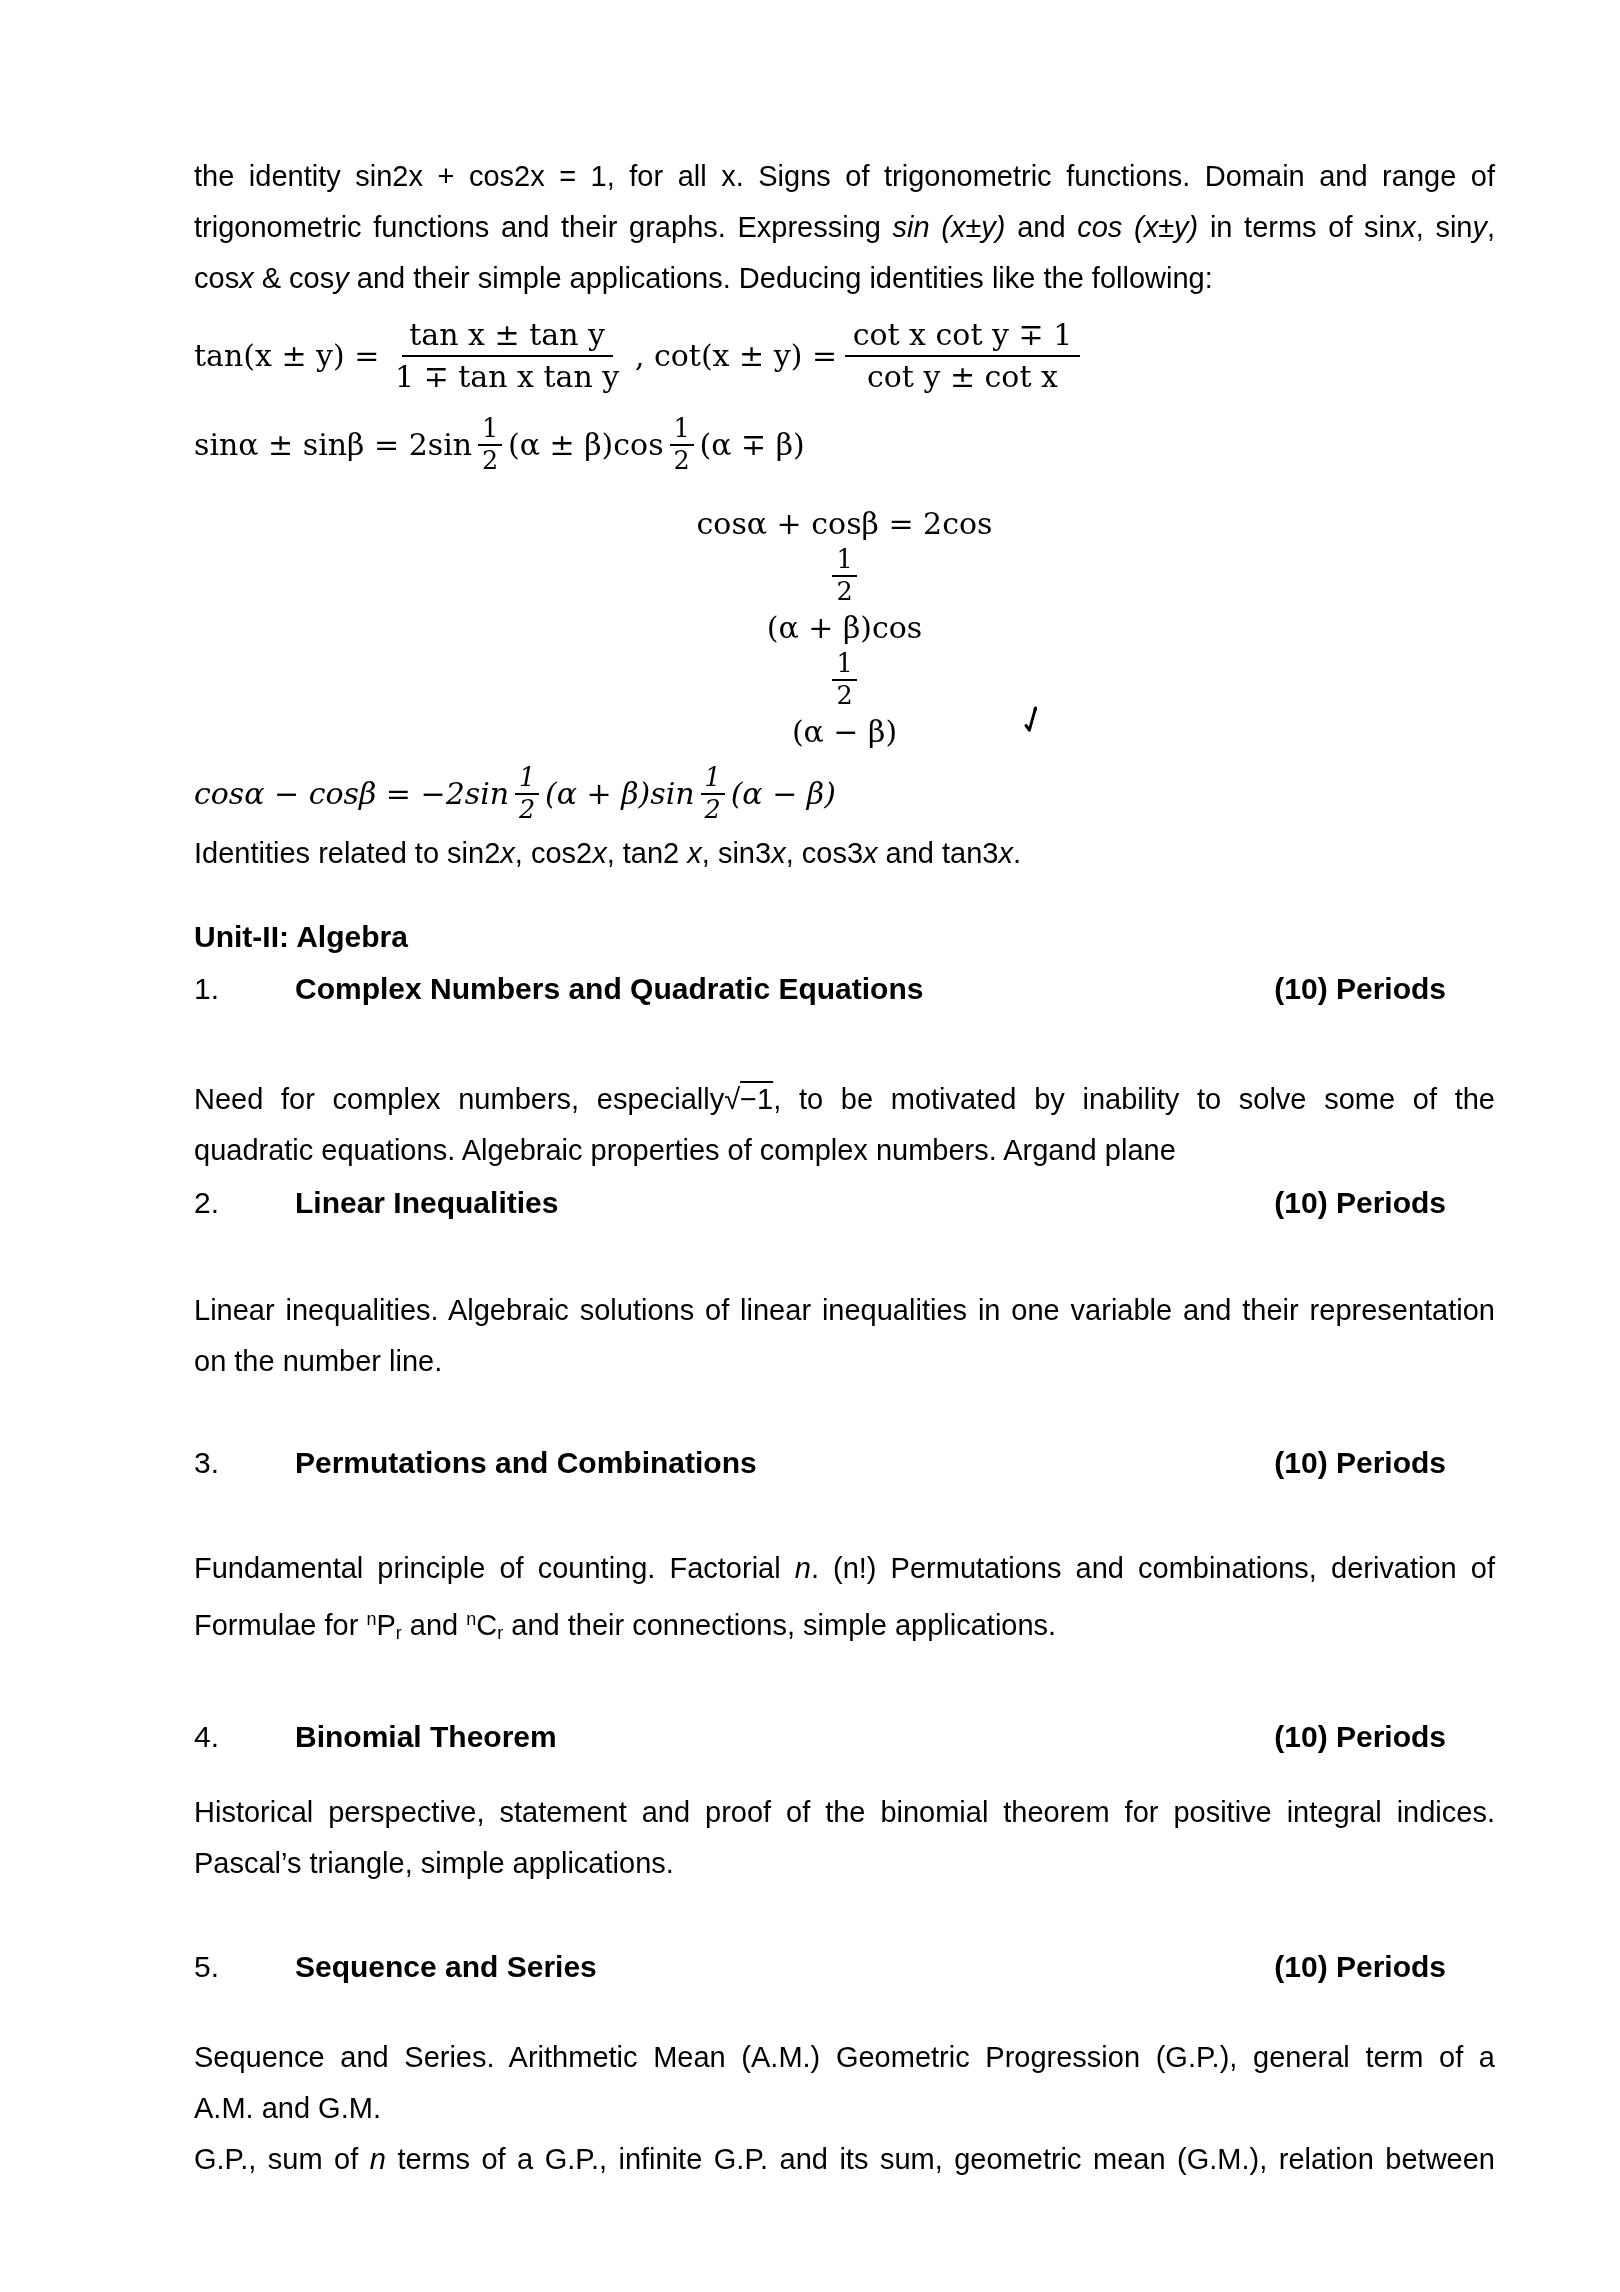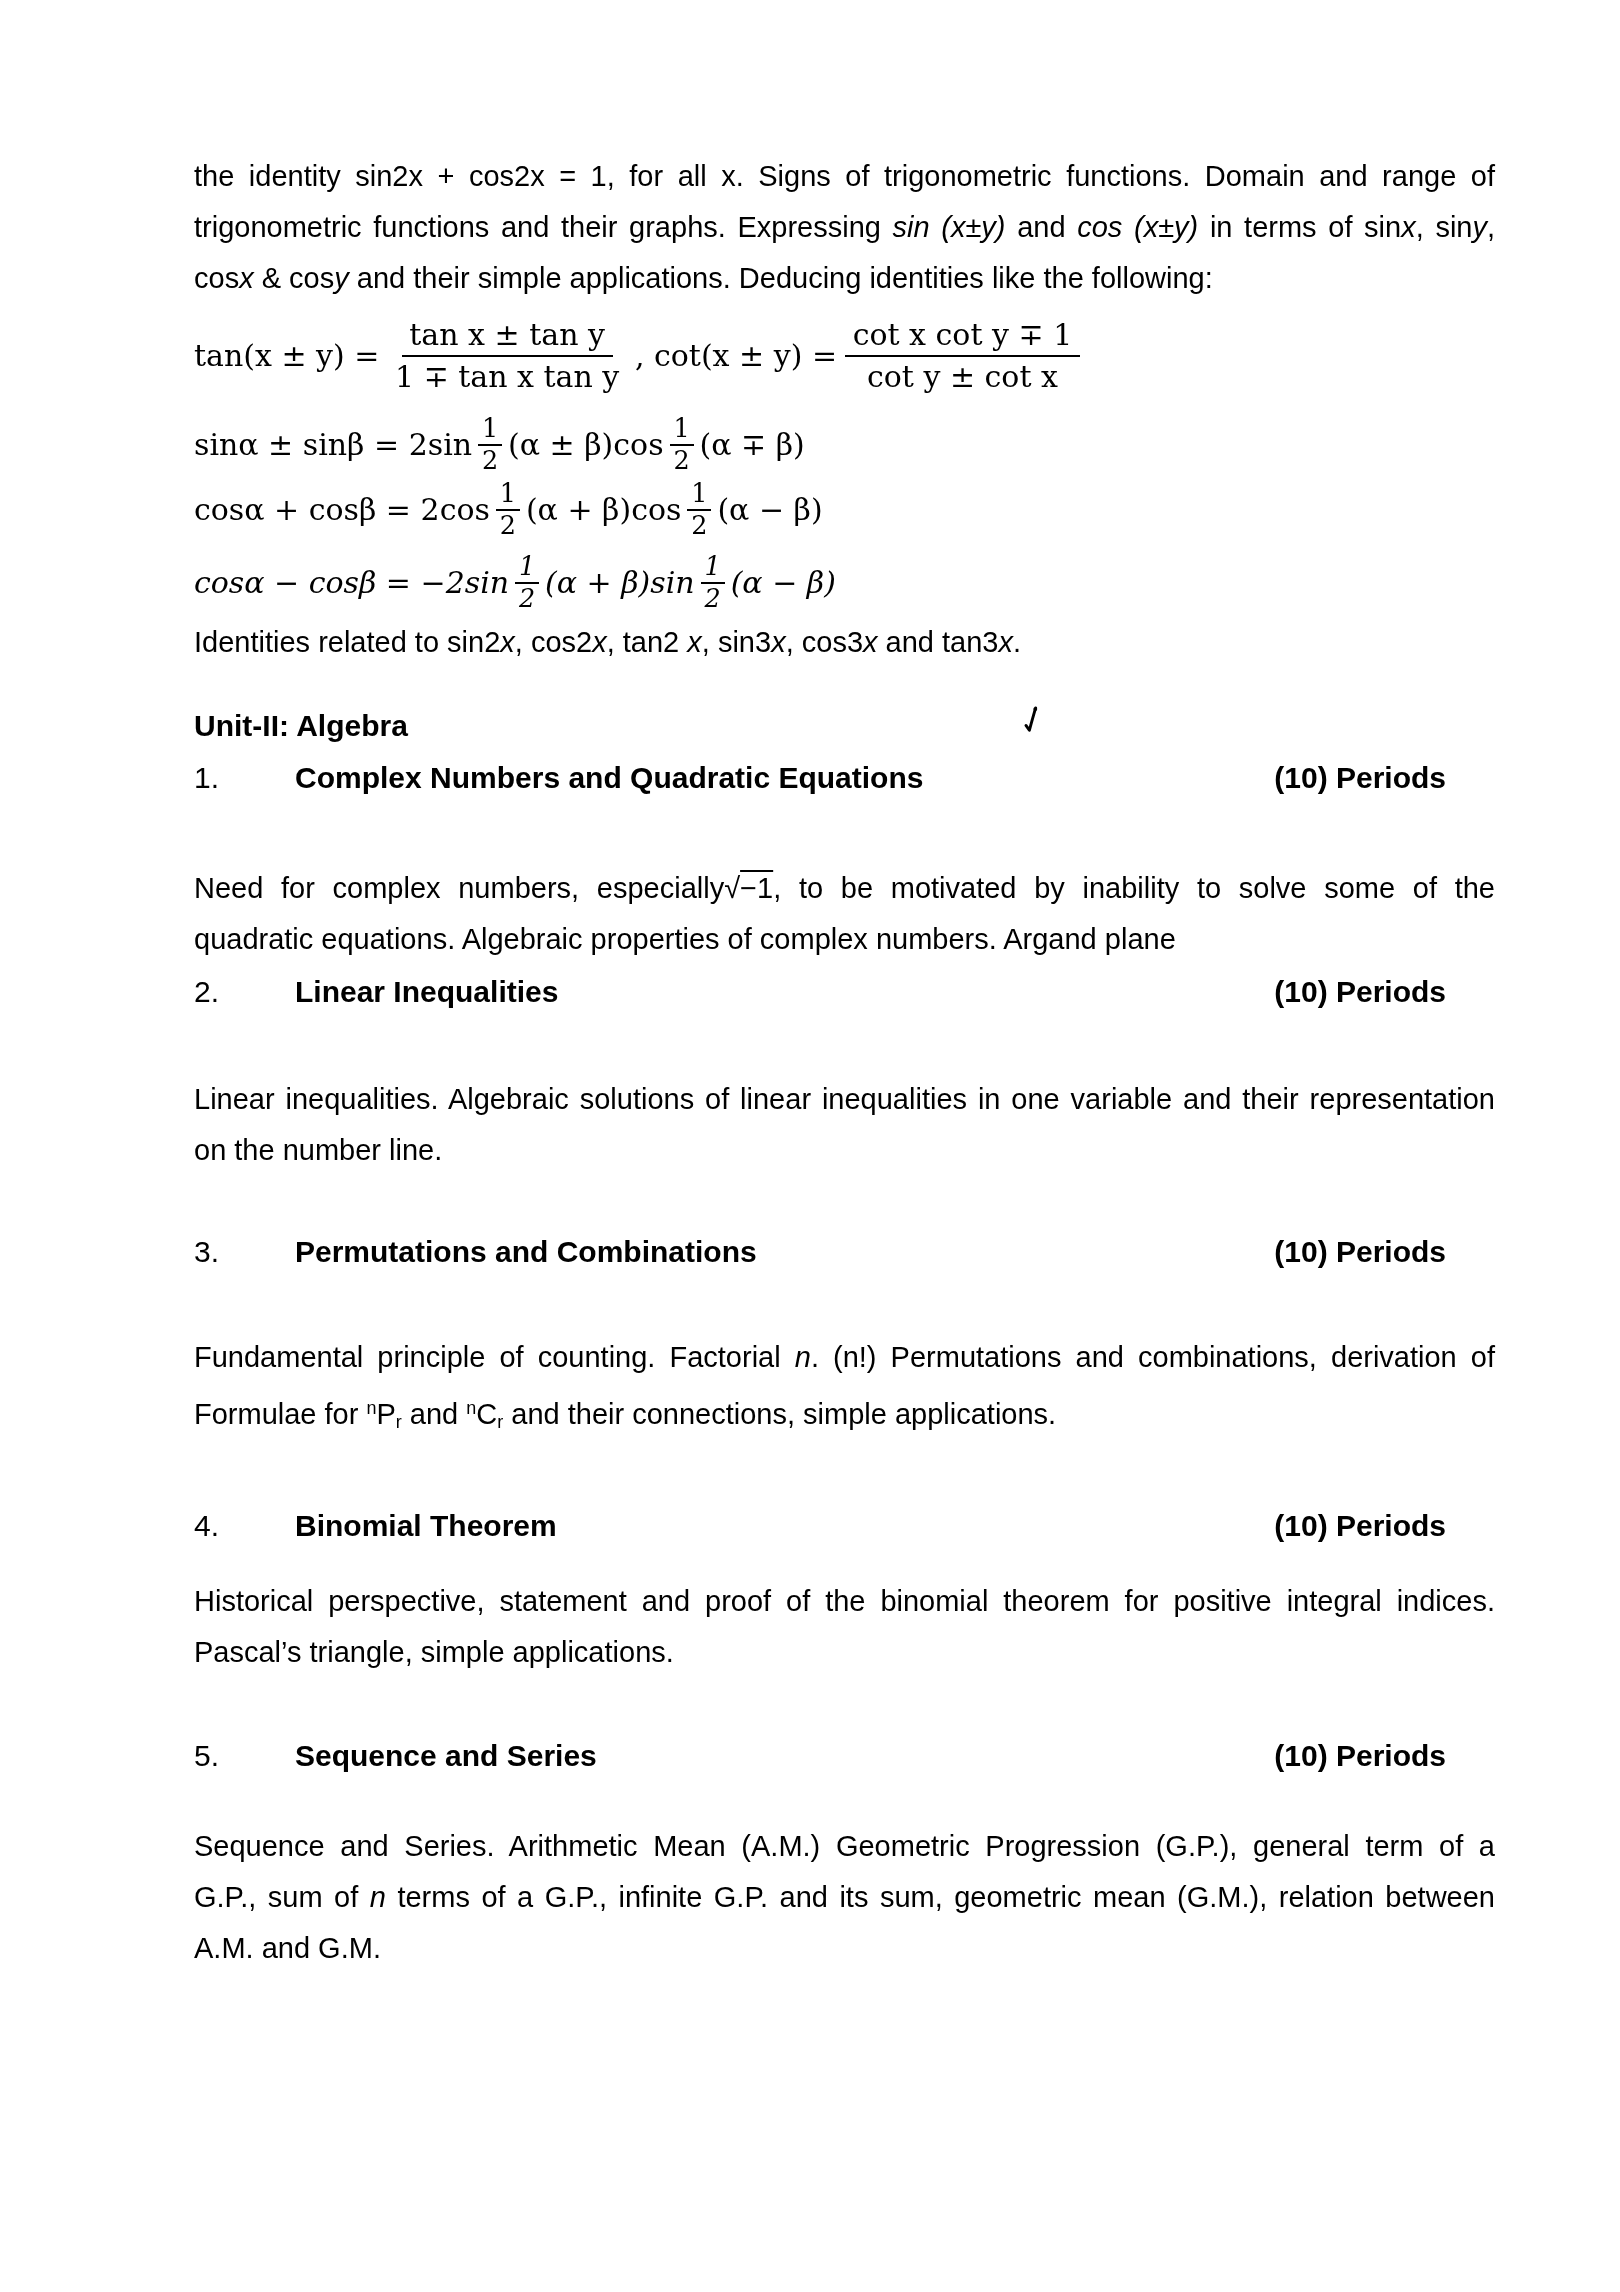--- a/index.html
+++ b/index.html
@@ -40,21 +40,21 @@
   .unit-heading{font-size:30px;font-weight:700;line-height:43px;}
 
   .item{display:flex;font-size:30px;line-height:43px;align-items:baseline;}
   .item .inum{width:101px;font-weight:400;}
   .item .ititle{flex:1;font-weight:700;}
   .item .iper{font-weight:700;padding-right:49px;}
 
   
   .m-f1{margin-top:12.7px;}
   .m-f2{margin-top:21.6px;}
-  .m-f3{margin-top:8px;}
+  .m-f3{margin-top:33px;flex-direction:column;}
   .m-f4{margin-top:16px;}
   .m-id{margin-top:9.8px;}
   .m-head{margin-top:40px;}
   .m-item1{margin-top:8.8px;}
   .m-para1{margin-top:64px;}
   .m-item2{margin-top:4.9px;}
   .m-para2{margin-top:61px;}
   .m-item3{margin-top:54px;}
   .m-para3{margin-top:59px;}
   .m-item4{margin-top:56px;}
@@ -176,22 +176,22 @@
       <div class="line"><span>Pascal’s triangle, simple applications.</span></div>
     </div>
 
   <div class="item m-item5">
     <span class="inum">5.</span>
     <span class="ititle">Sequence and Series</span>
     <span class="iper">(10) Periods</span>
   </div>
   <div class="para m-para5">
       <div class="line jl"><span>Sequence and Series. Arithmetic Mean (A.M.) Geometric Progression (G.P.), general term of a</span></div>
+      <div class="line"><span>A.M. and G.M.</span></div>
       <div class="line jl"><span>G.P., sum of </span><span class="it">n</span><span> terms of a G.P., infinite G.P. and its sum, geometric mean (G.M.), relation between</span></div>
-      <div class="line"><span>A.M. and G.M.</span></div>
     </div>
 
 </div>
 
 <svg class="stray-mark" viewBox="0 0 18 36">
   <path d="M13 3 C11.5 8 9.5 15 6.5 26 L3 21" fill="none" stroke="#000" stroke-width="3" stroke-linecap="round" stroke-linejoin="round"></path>
   <circle cx="12.6" cy="4.2" r="2" fill="#000"></circle>
 </svg>
 
 

